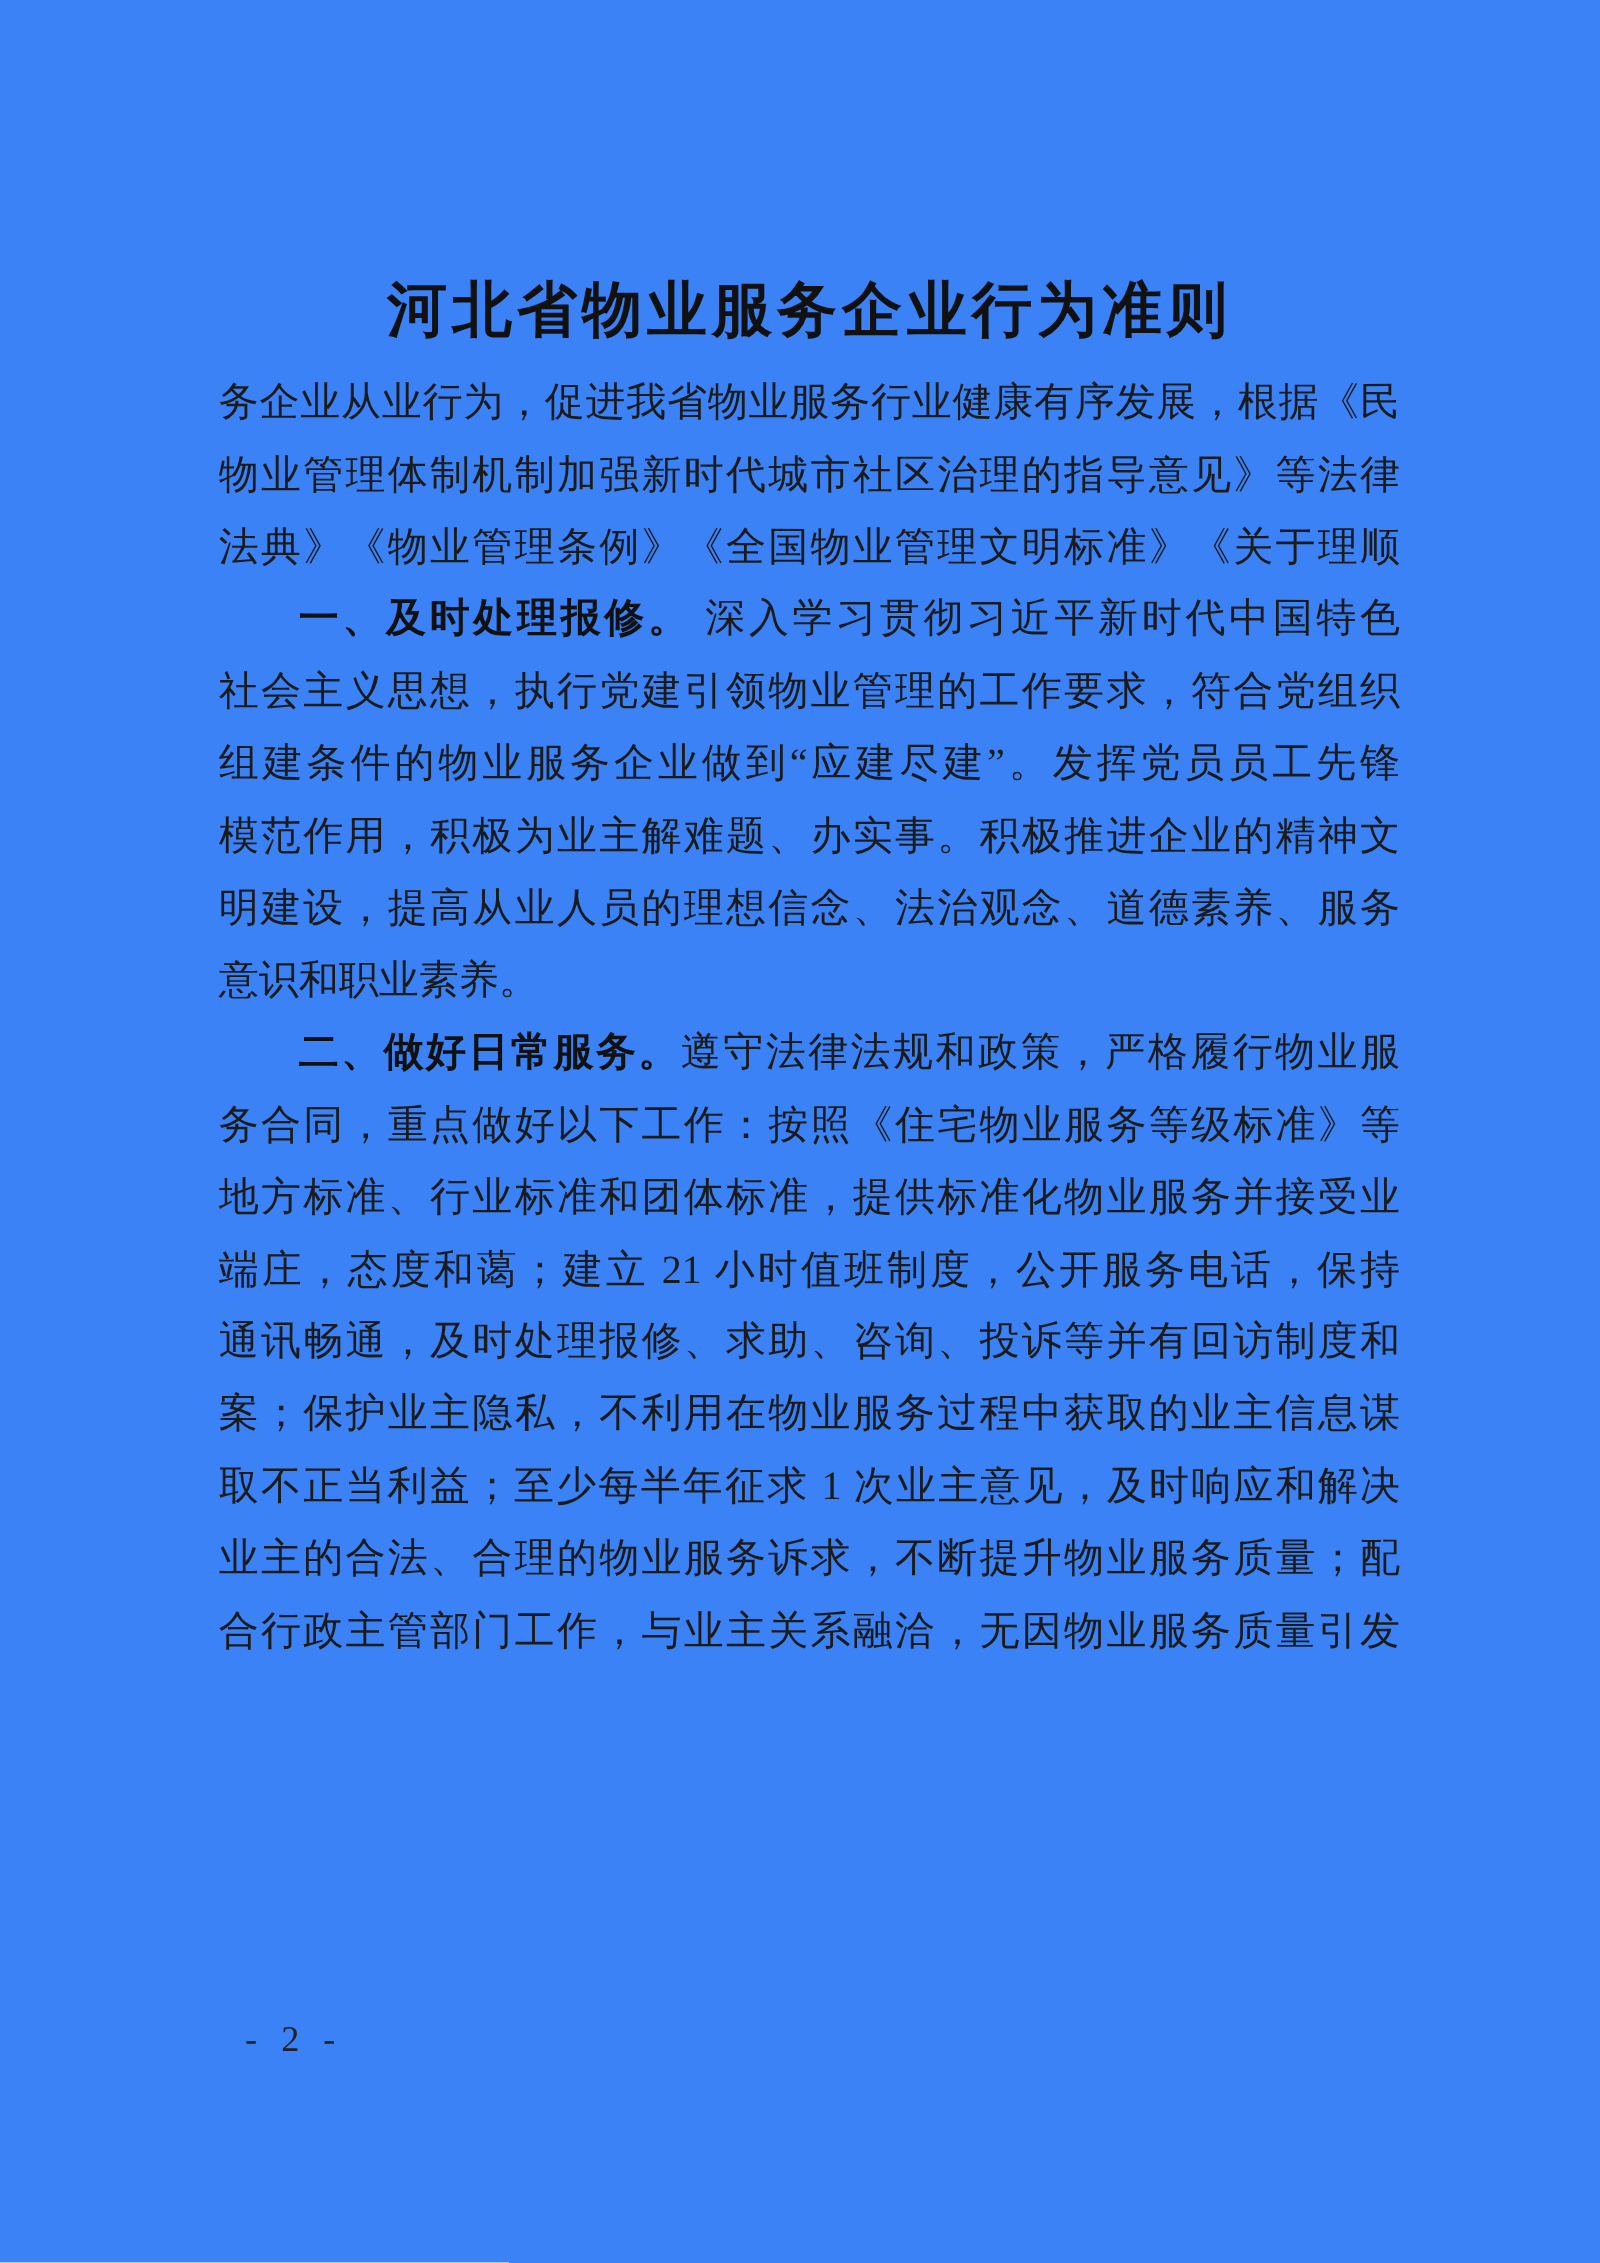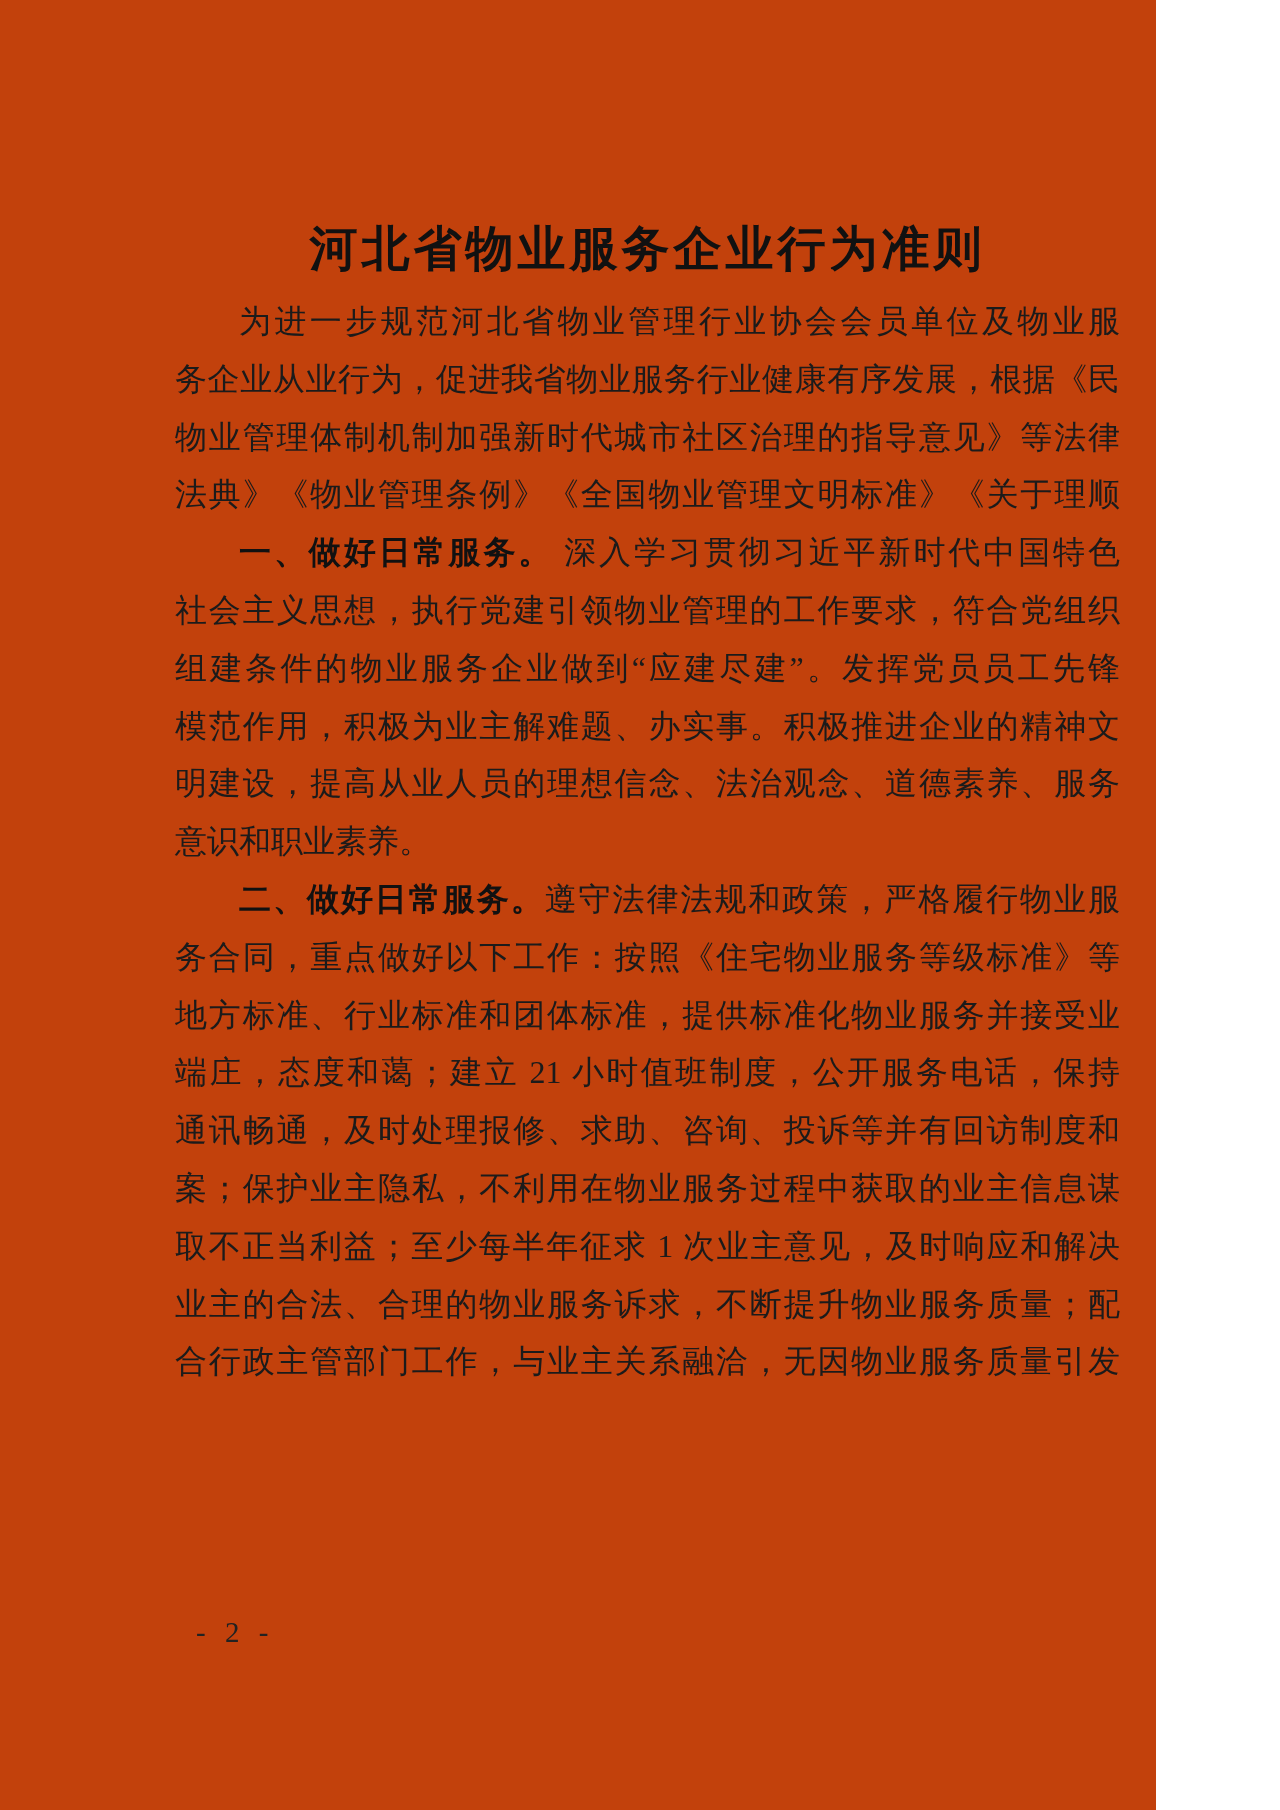--- a/index.html
+++ b/index.html
@@ -1,20 +1,20 @@
 <!DOCTYPE html>
 <html lang="zh"><head>
 <meta charset="utf-8">
 <style>
   html, body { margin: 0; padding: 0; background: #ffffff; }
   .page {
     position: relative;
-    width: 1156px;
+    width: 1280px;
     height: 1810px;
-    background: #c2410c;
+    background: #3b82f6;
     overflow: hidden;
     font-family: "Liberation Serif", serif;
     color: #1b1b1b;
     text-decoration: underline;
   }
   .doc-title {
     position: absolute;
     top: 218px;
     left: 175px;
     width: 945px;
@@ -66,25 +66,24 @@
     white-space: pre;
   }
 </style>
 </head>
 <body>
 
 <div class="page">
   <h1 class="doc-title">河北省物业服务企业行为准则</h1>
 
   <div class="doc-body" id="doc-body">
-      <div class="line indent"><span class="seg">为进一步规范河北省物业管理行业协会会员单位及物业服</span></div>
       <div class="line"><span class="seg">务企业从业行为，促进我省物业服务行业健康有序发展，根据《民</span></div>
       <div class="line"><span class="seg">物业管理体制机制加强新时代城市社区治理的指导意见》等法律</span></div>
       <div class="line"><span class="seg">法典》《物业管理条例》《全国物业管理文明标准》《关于理顺</span></div>
-      <div class="line indent"><span class="seg b">一、做好日常服务。</span><span class="seg"> 深入学习贯彻习近平新时代中国特色</span></div>
+      <div class="line indent"><span class="seg b">一、及时处理报修。</span><span class="seg"> 深入学习贯彻习近平新时代中国特色</span></div>
       <div class="line"><span class="seg">社会主义思想，执行党建引领物业管理的工作要求，符合党组织</span></div>
       <div class="line"><span class="seg">组建条件的物业服务企业做到“应建尽建”。发挥党员员工先锋</span></div>
       <div class="line"><span class="seg">模范作用，积极为业主解难题、办实事。积极推进企业的精神文</span></div>
       <div class="line"><span class="seg">明建设，提高从业人员的理想信念、法治观念、道德素养、服务</span></div>
       <div class="line last"><span class="seg">意识和职业素养。</span></div>
       <div class="line indent"><span class="seg b">二、做好日常服务。</span><span class="seg">遵守法律法规和政策，严格履行物业服</span></div>
       <div class="line"><span class="seg">务合同，重点做好以下工作：按照《住宅物业服务等级标准》等</span></div>
       <div class="line"><span class="seg">地方标准、行业标准和团体标准，提供标准化物业服务并接受业</span></div>
       <div class="line"><span class="seg">端庄，态度和蔼；建立 21 小时值班制度，公开服务电话，保持</span></div>
       <div class="line"><span class="seg">通讯畅通，及时处理报修、求助、咨询、投诉等并有回访制度和</span></div>

